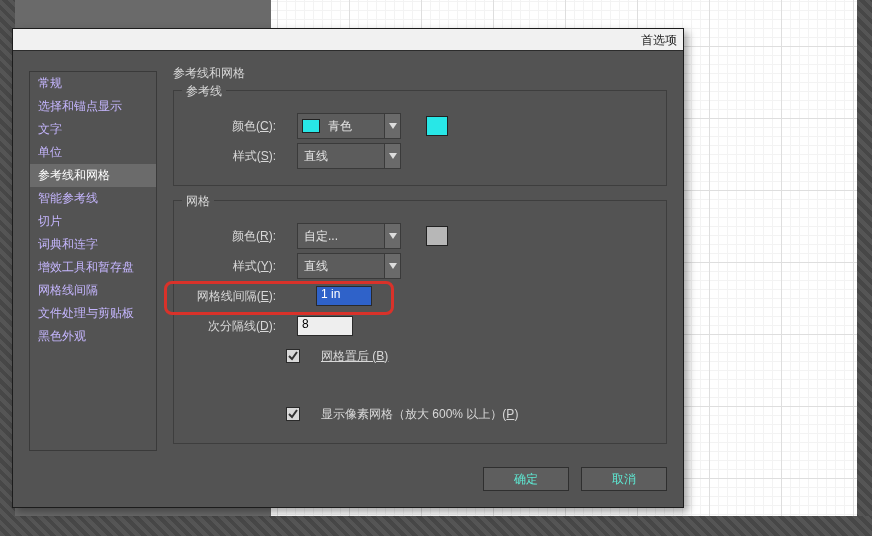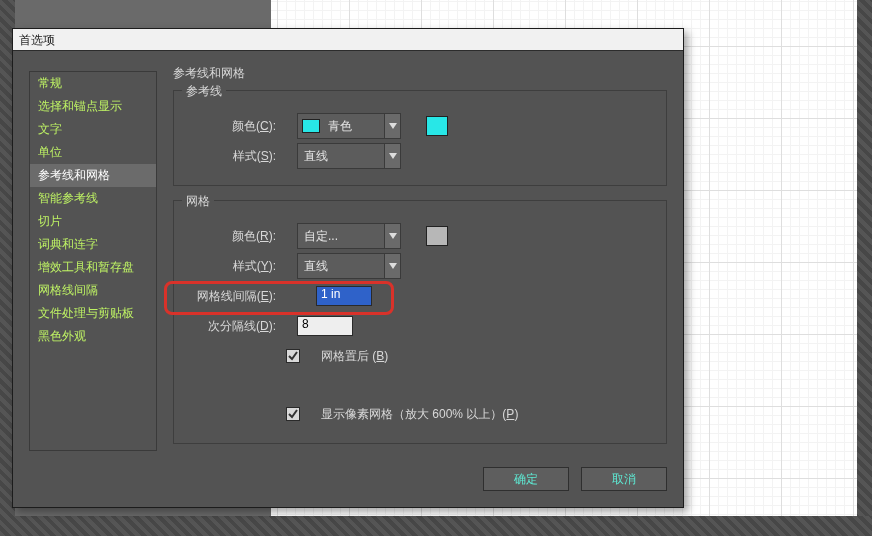--- a/index.html
+++ b/index.html
@@ -41,32 +41,33 @@
     position: absolute; left: 12px; top: 28px; width: 672px; height: 480px;
     background: #535353;
     border: 1px solid #1c1c1c;
     box-shadow: 4px 4px 8px rgba(0,0,0,.35);
     color: #d8d8d8;
   }
   .titlebar {
     height: 22px; line-height: 22px; padding: 0 6px;
     background: #f1f1f1; color: #222; font-size: 12px;
     border-bottom: 1px solid #2c2c2c;
+    text-align: right;
   }
 
   .body { position: absolute; left: 0; right: 0; top: 22px; bottom: 0; }
 
   
   .sidebar {
     position: absolute; left: 16px; top: 20px; width: 128px; bottom: 56px;
     border: 1px solid #3a3a3a;
     background: #535353;
   }
   .side-item {
-    padding: 3px 8px; font-size: 12px; color: #bef264; cursor: default;
+    padding: 3px 8px; font-size: 12px; color: #c4b5fd; cursor: default;
     white-space: nowrap; overflow: hidden;
   }
   .side-item.selected {
     background: #6b6b6b; color: #fff;
   }
 
   
   .main {
     position: absolute; left: 160px; right: 16px; top: 14px; bottom: 56px;
   }
@@ -251,21 +252,21 @@
           <div class="textfield sel">1 in</div>
         </div>
 
         <div class="row">
           <div class="row-label">
             <span>次分隔线(</span><span class="u">D</span><span>):</span>
           </div>
           <div class="textfield">8</div>
         </div>
 
-        <div class="row" style="padding-left:100px;">
+        <div class="row" style="padding-left:100px;text-decoration:underline;">
           <span class="checkbox">
             <svg viewBox="0 0 10 10">
                 <path d="M1 5 L4 8 L9 1" stroke="#333" stroke-width="2" fill="none"></path>
               </svg>
           </span>
           <span>
             <span>网格置后 (</span><span class="u">B</span><span>)</span>
           </span>
         </div>
 

